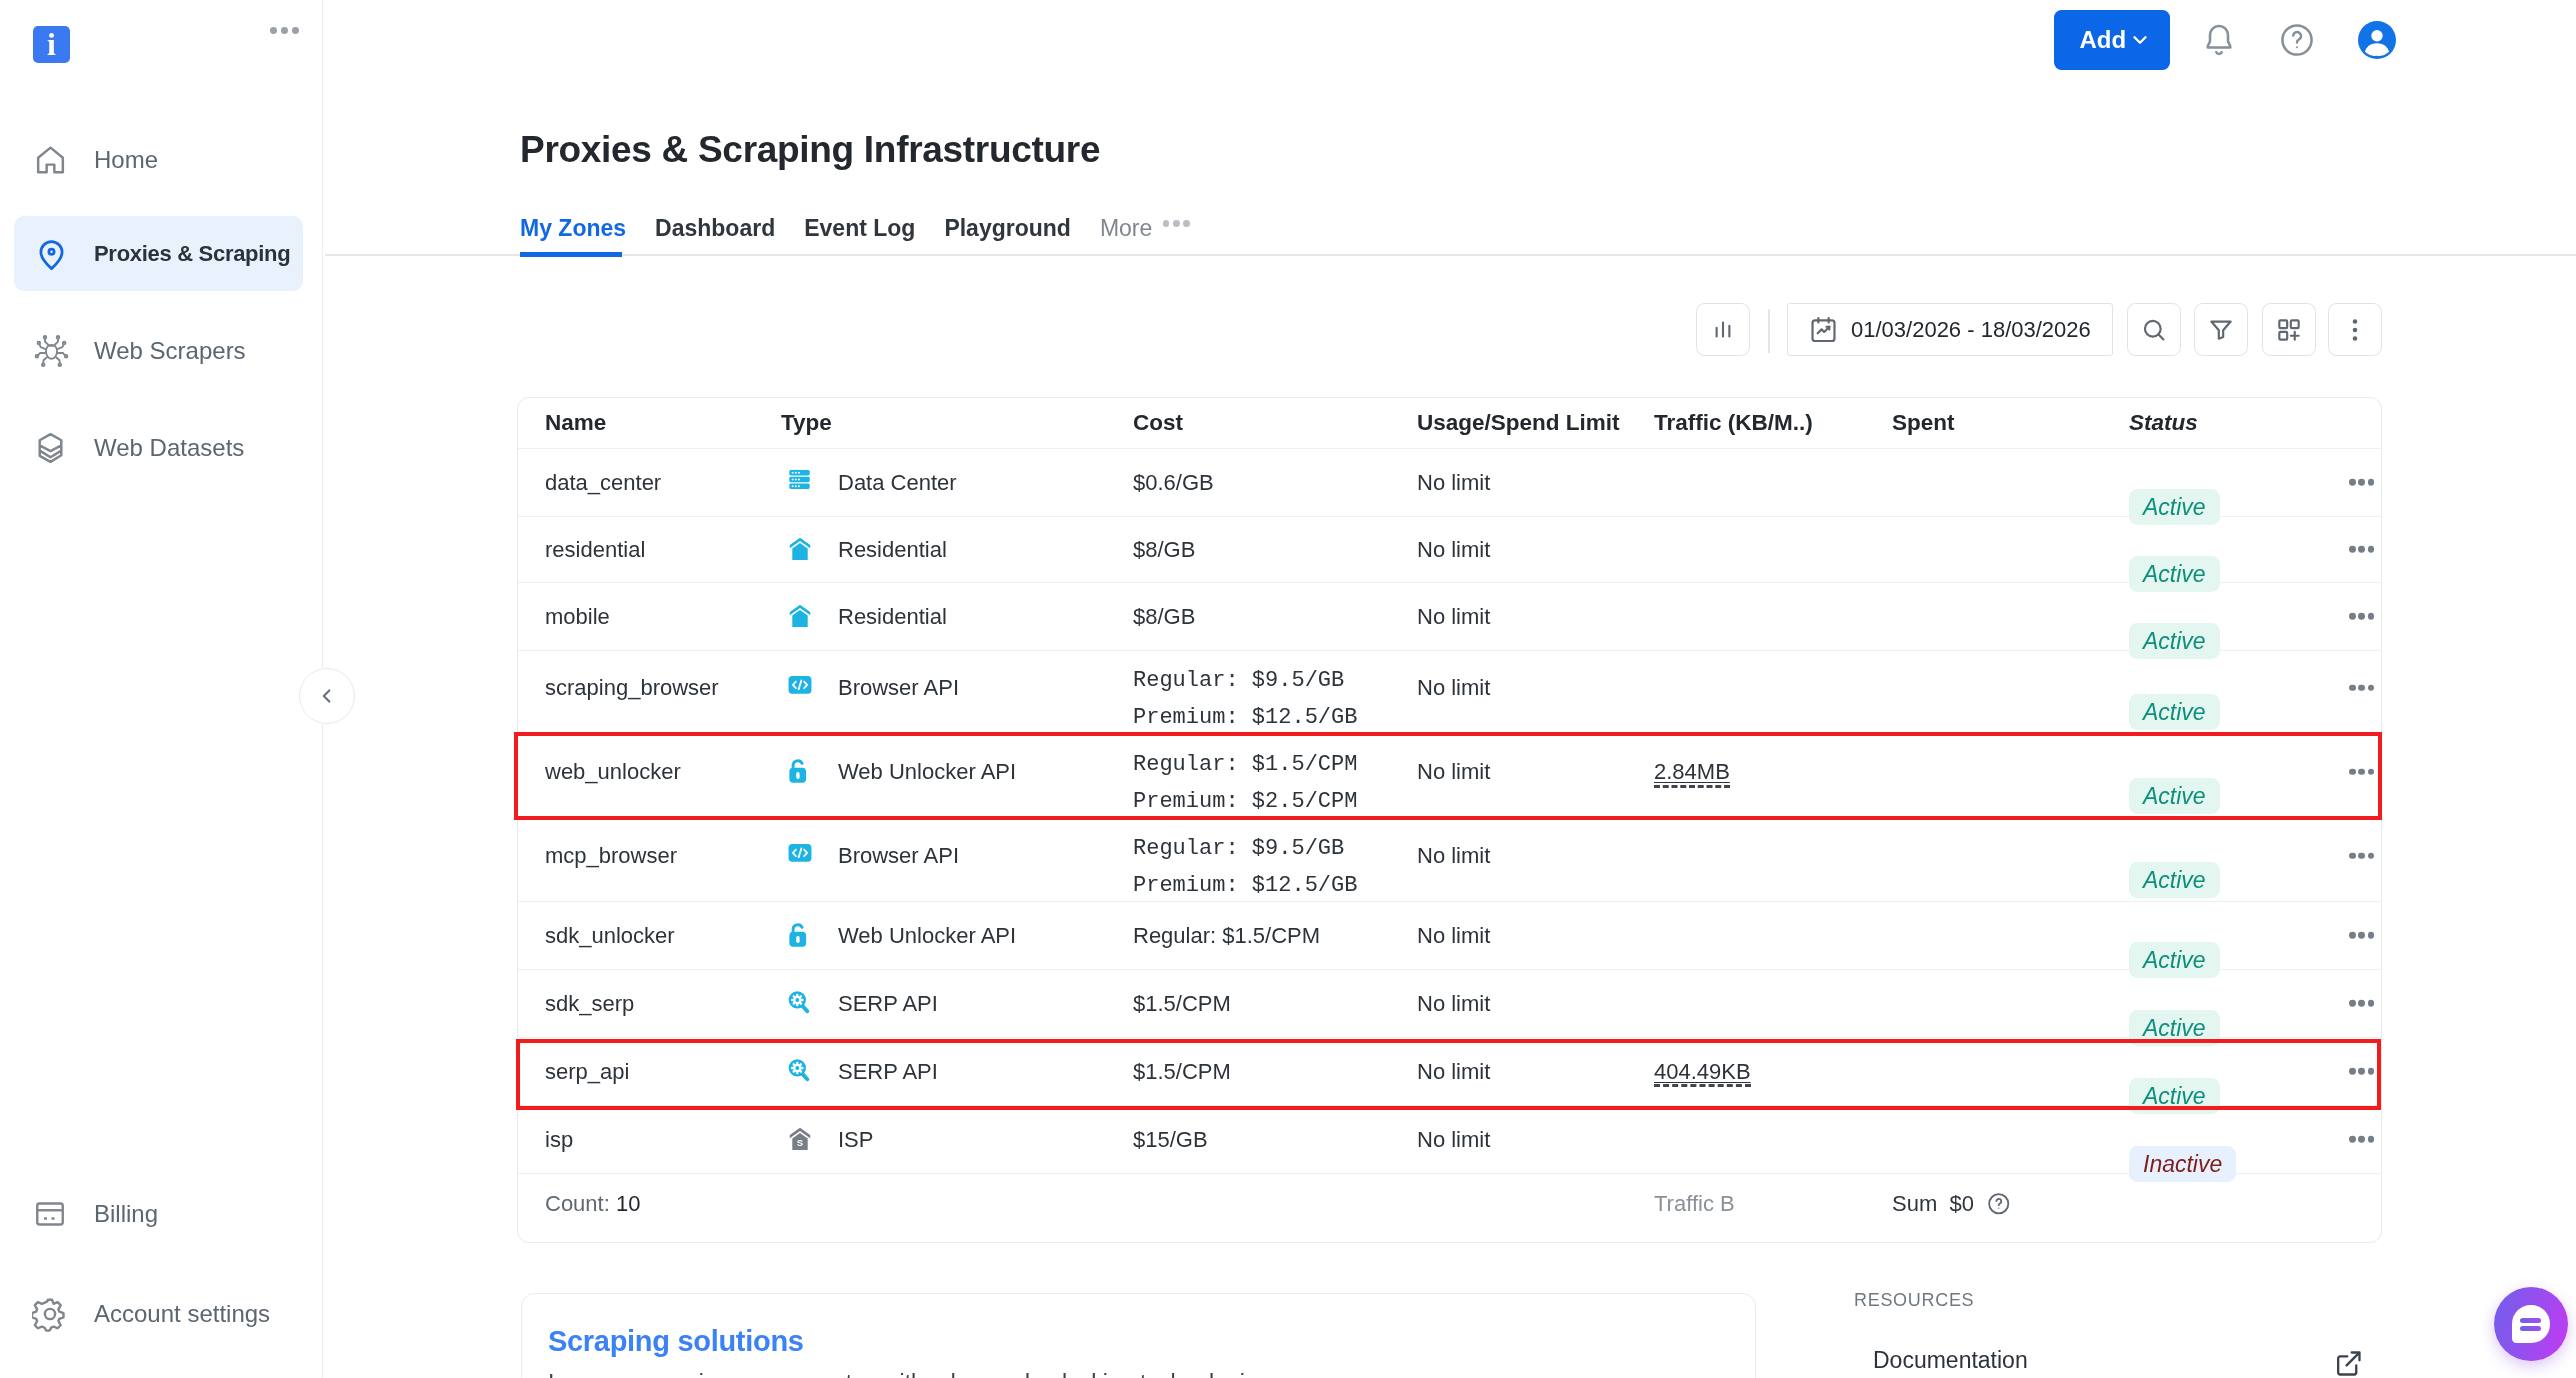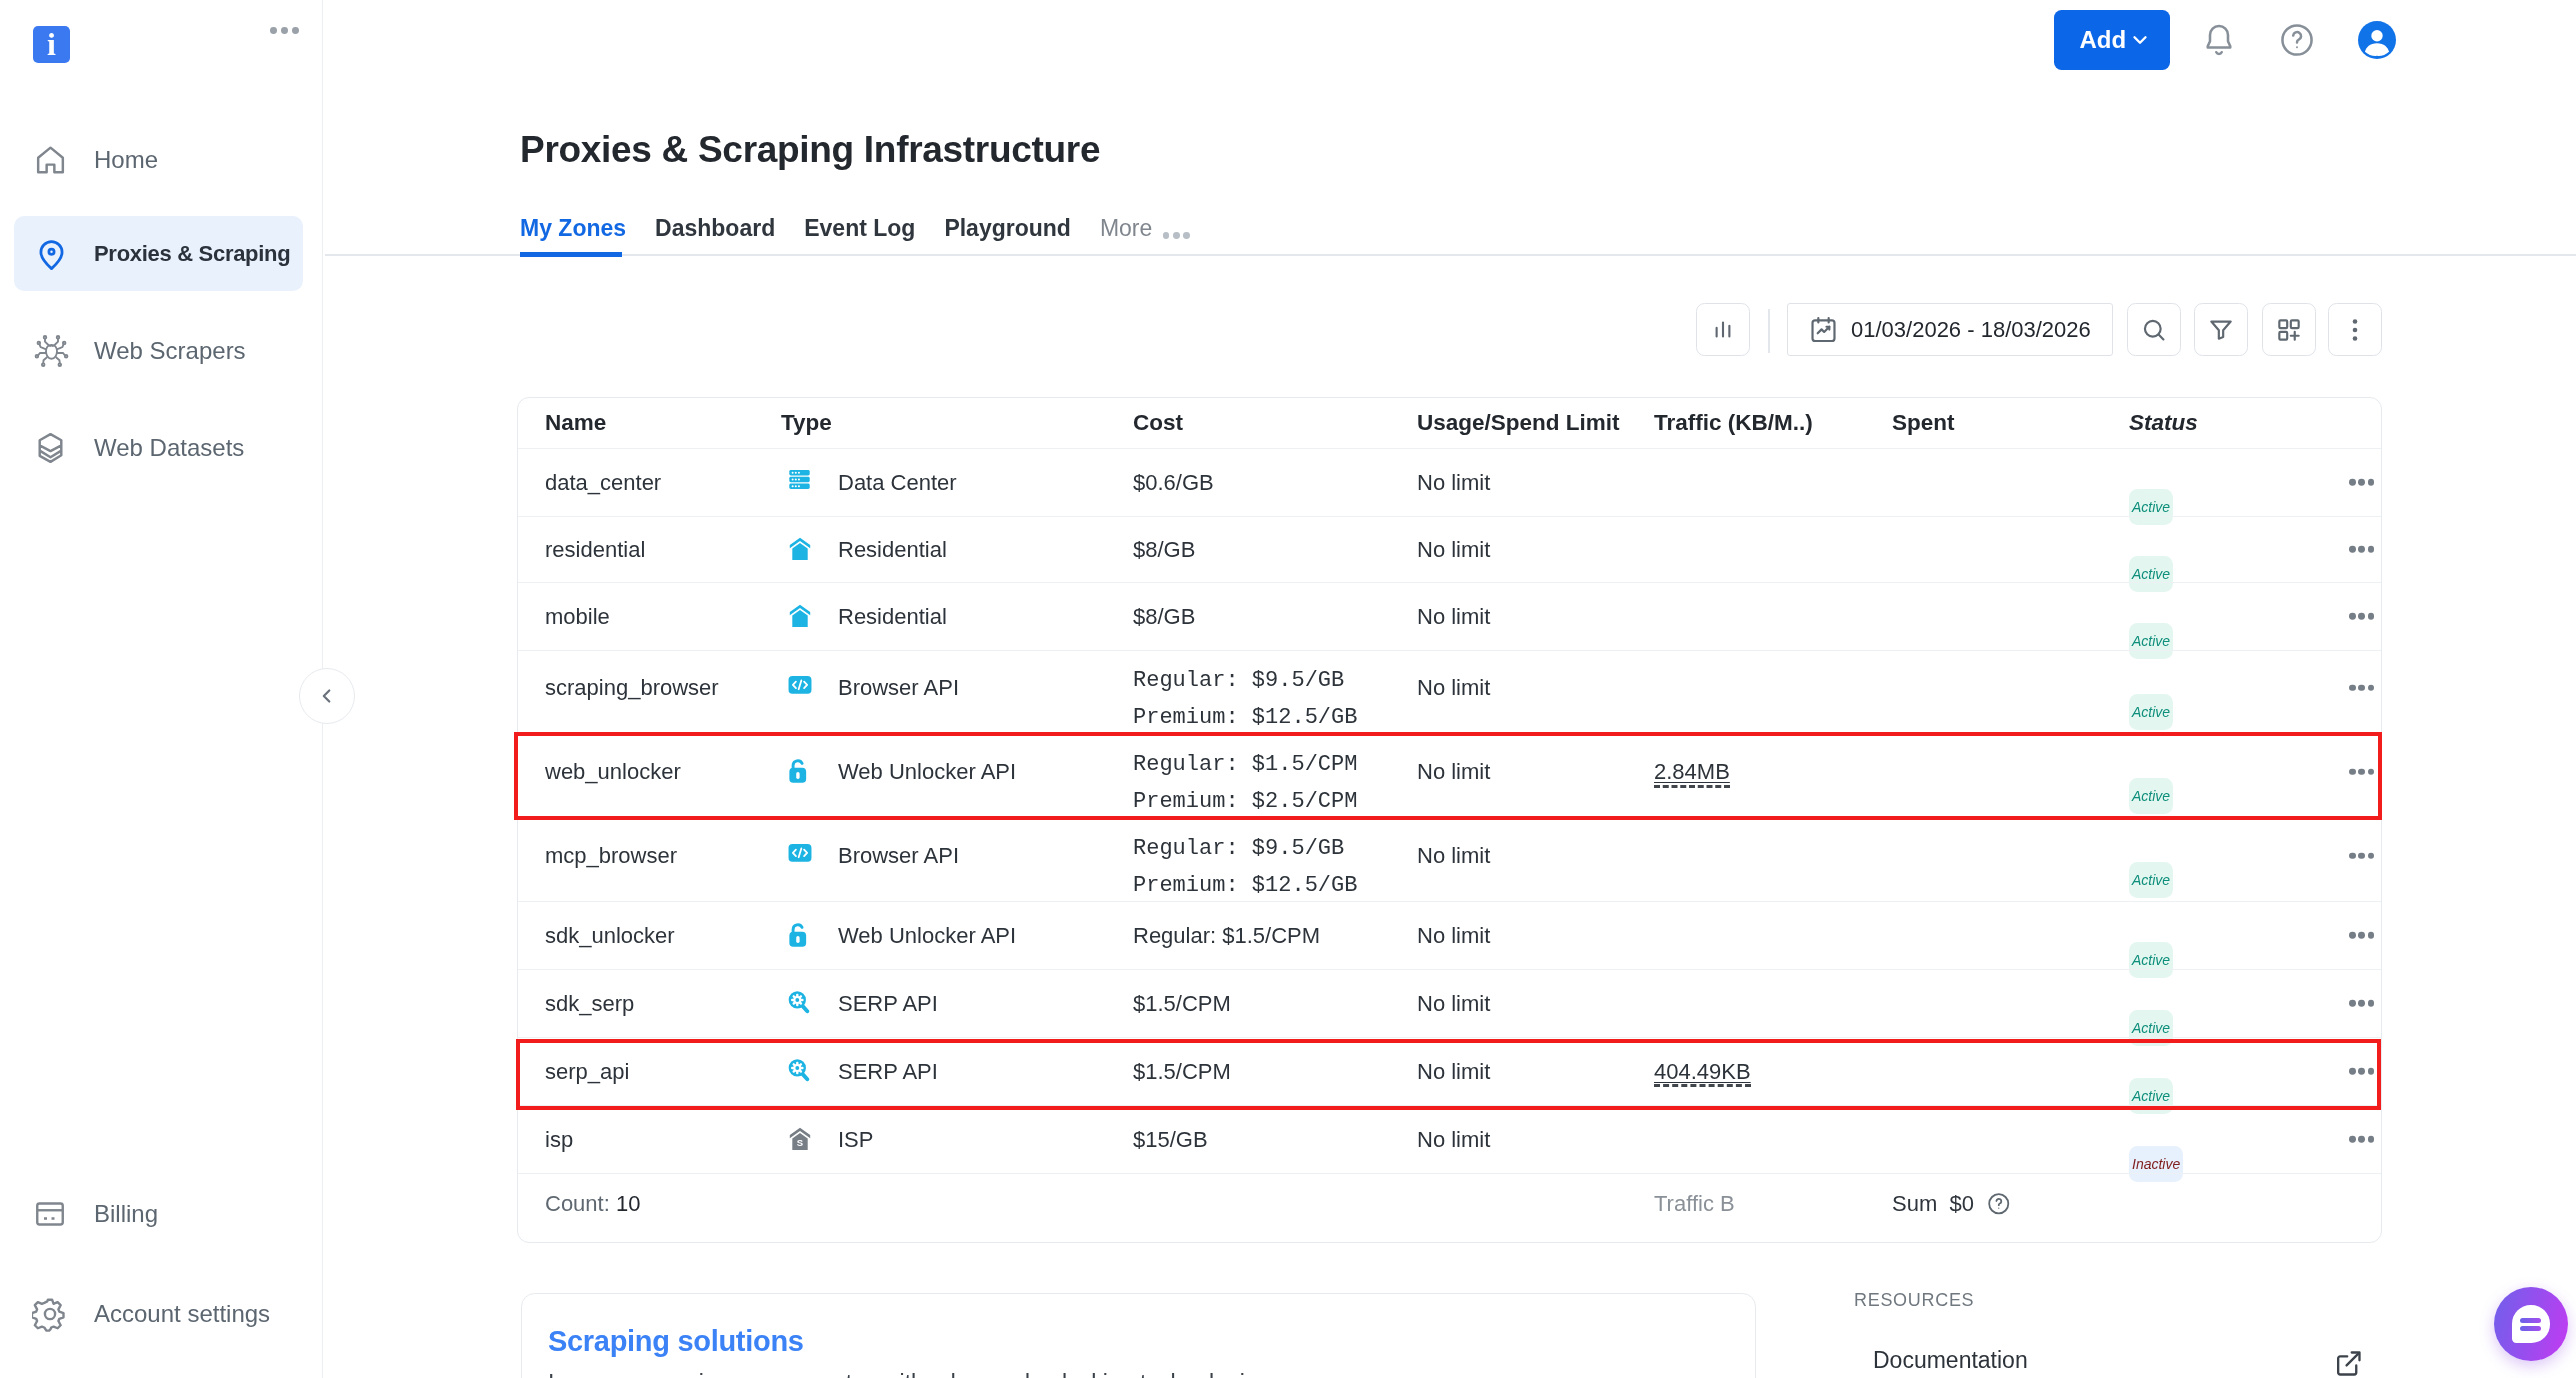--- a/index.html
+++ b/index.html
@@ -30,21 +30,21 @@
   .c-name { left:27px; }
   .c-typeico { left:270px; }
   .c-type { left:320px; }
   .c-cost { left:615px; }
   .c-usage { left:899px; }
   .c-traffic { left:1136px; }
   .c-spent { left:1374px; }
   .c-status { left:1611px;font-style:italic; }
   .c-dots { left:1831px; display:flex; gap:2.5px; align-items:center; height:8.5px; }
   .hdr { font-weight:700; font-size:22.5px; color:#23272e; }
-  .chip { display:inline-block; height:36px; line-height:36px; padding:0 3px; border-radius:8.5px; font-size:14px;margin-top:48px; }
+  .chip { display:inline-block; height:36px; line-height:36px; padding:0 14px; border-radius:8.5px; font-size:23px;margin-top:48px; }
   .chip-active { background:#e3f6f0; color:#0e8f7b; }
   .chip-inactive { background:#e7f0fd; color:#7f1d1d; }
   .dots3 { display:flex; gap:2.5px; align-items:center; }
   .dots3 i { display:block; width:6.8px; height:6.8px; border-radius:50%; background:#757d87; }
   .cost2 { line-height:37px; }
   .two .cell { top:calc(50% - 4.2px); }
   .two .cell.c-cost { top:calc(50% + 6.8px);font-family:Liberation Mono, monospace; }
   .traffic-val { text-decoration:underline; text-decoration-thickness:1.3px; text-underline-offset:2.5px; border-bottom:3.4px dashed #41464d; padding-bottom:0.8px; }
   .redbox { position:absolute; border:4.2px solid #f21c1c; z-index:6; }
 
@@ -145,21 +145,21 @@
     <circle cx="12" cy="16.6" r="0.6" fill="#878f98" stroke="none"></circle>
   </svg>
 <div style="position:absolute;left:2358px;top:21px;width:38px;height:38px;border-radius:50%;background:#1173e8;overflow:hidden;">
   <svg width="38" height="38" viewBox="0 0 24 24" fill="#fff">
       <circle cx="12" cy="9.3" r="3.6"></circle>
       <path d="M12 14c-4.4 0-7 2.6-7.6 5.4A10 10 0 0 0 12 22a10 10 0 0 0 7.6-2.6C19 16.6 16.4 14 12 14z"></path>
     </svg>
 </div>
 
 <div id="title">Proxies &amp; Scraping Infrastructure</div>
-<div style="position:absolute;left:520px;top:215px;display:flex;gap:29px;align-items:flex-end;">
+<div style="position:absolute;left:520px;top:215px;display:flex;gap:29px;align-items:flex-start;">
   <div class="tab" style="color:#1268e3;">My Zones</div>
   <div class="tab">Dashboard</div>
   <div class="tab">Event Log</div>
   <div class="tab">Playground</div>
   <div class="tab" style="color:#80868e;font-weight:400;">More</div>
   <div style="margin-left:-18.7px;white-space:nowrap;"><i style="display:inline-block;width:6.8px;height:6.8px;border-radius:50%;background:#b7bec5;margin-right:3.4px;"></i><i style="display:inline-block;width:6.8px;height:6.8px;border-radius:50%;background:#b7bec5;margin-right:3.4px;"></i><i style="display:inline-block;width:6.8px;height:6.8px;border-radius:50%;background:#b7bec5;"></i></div>
 </div>
 <div id="tabline"></div>
 <div id="tabunderline"></div>
 

